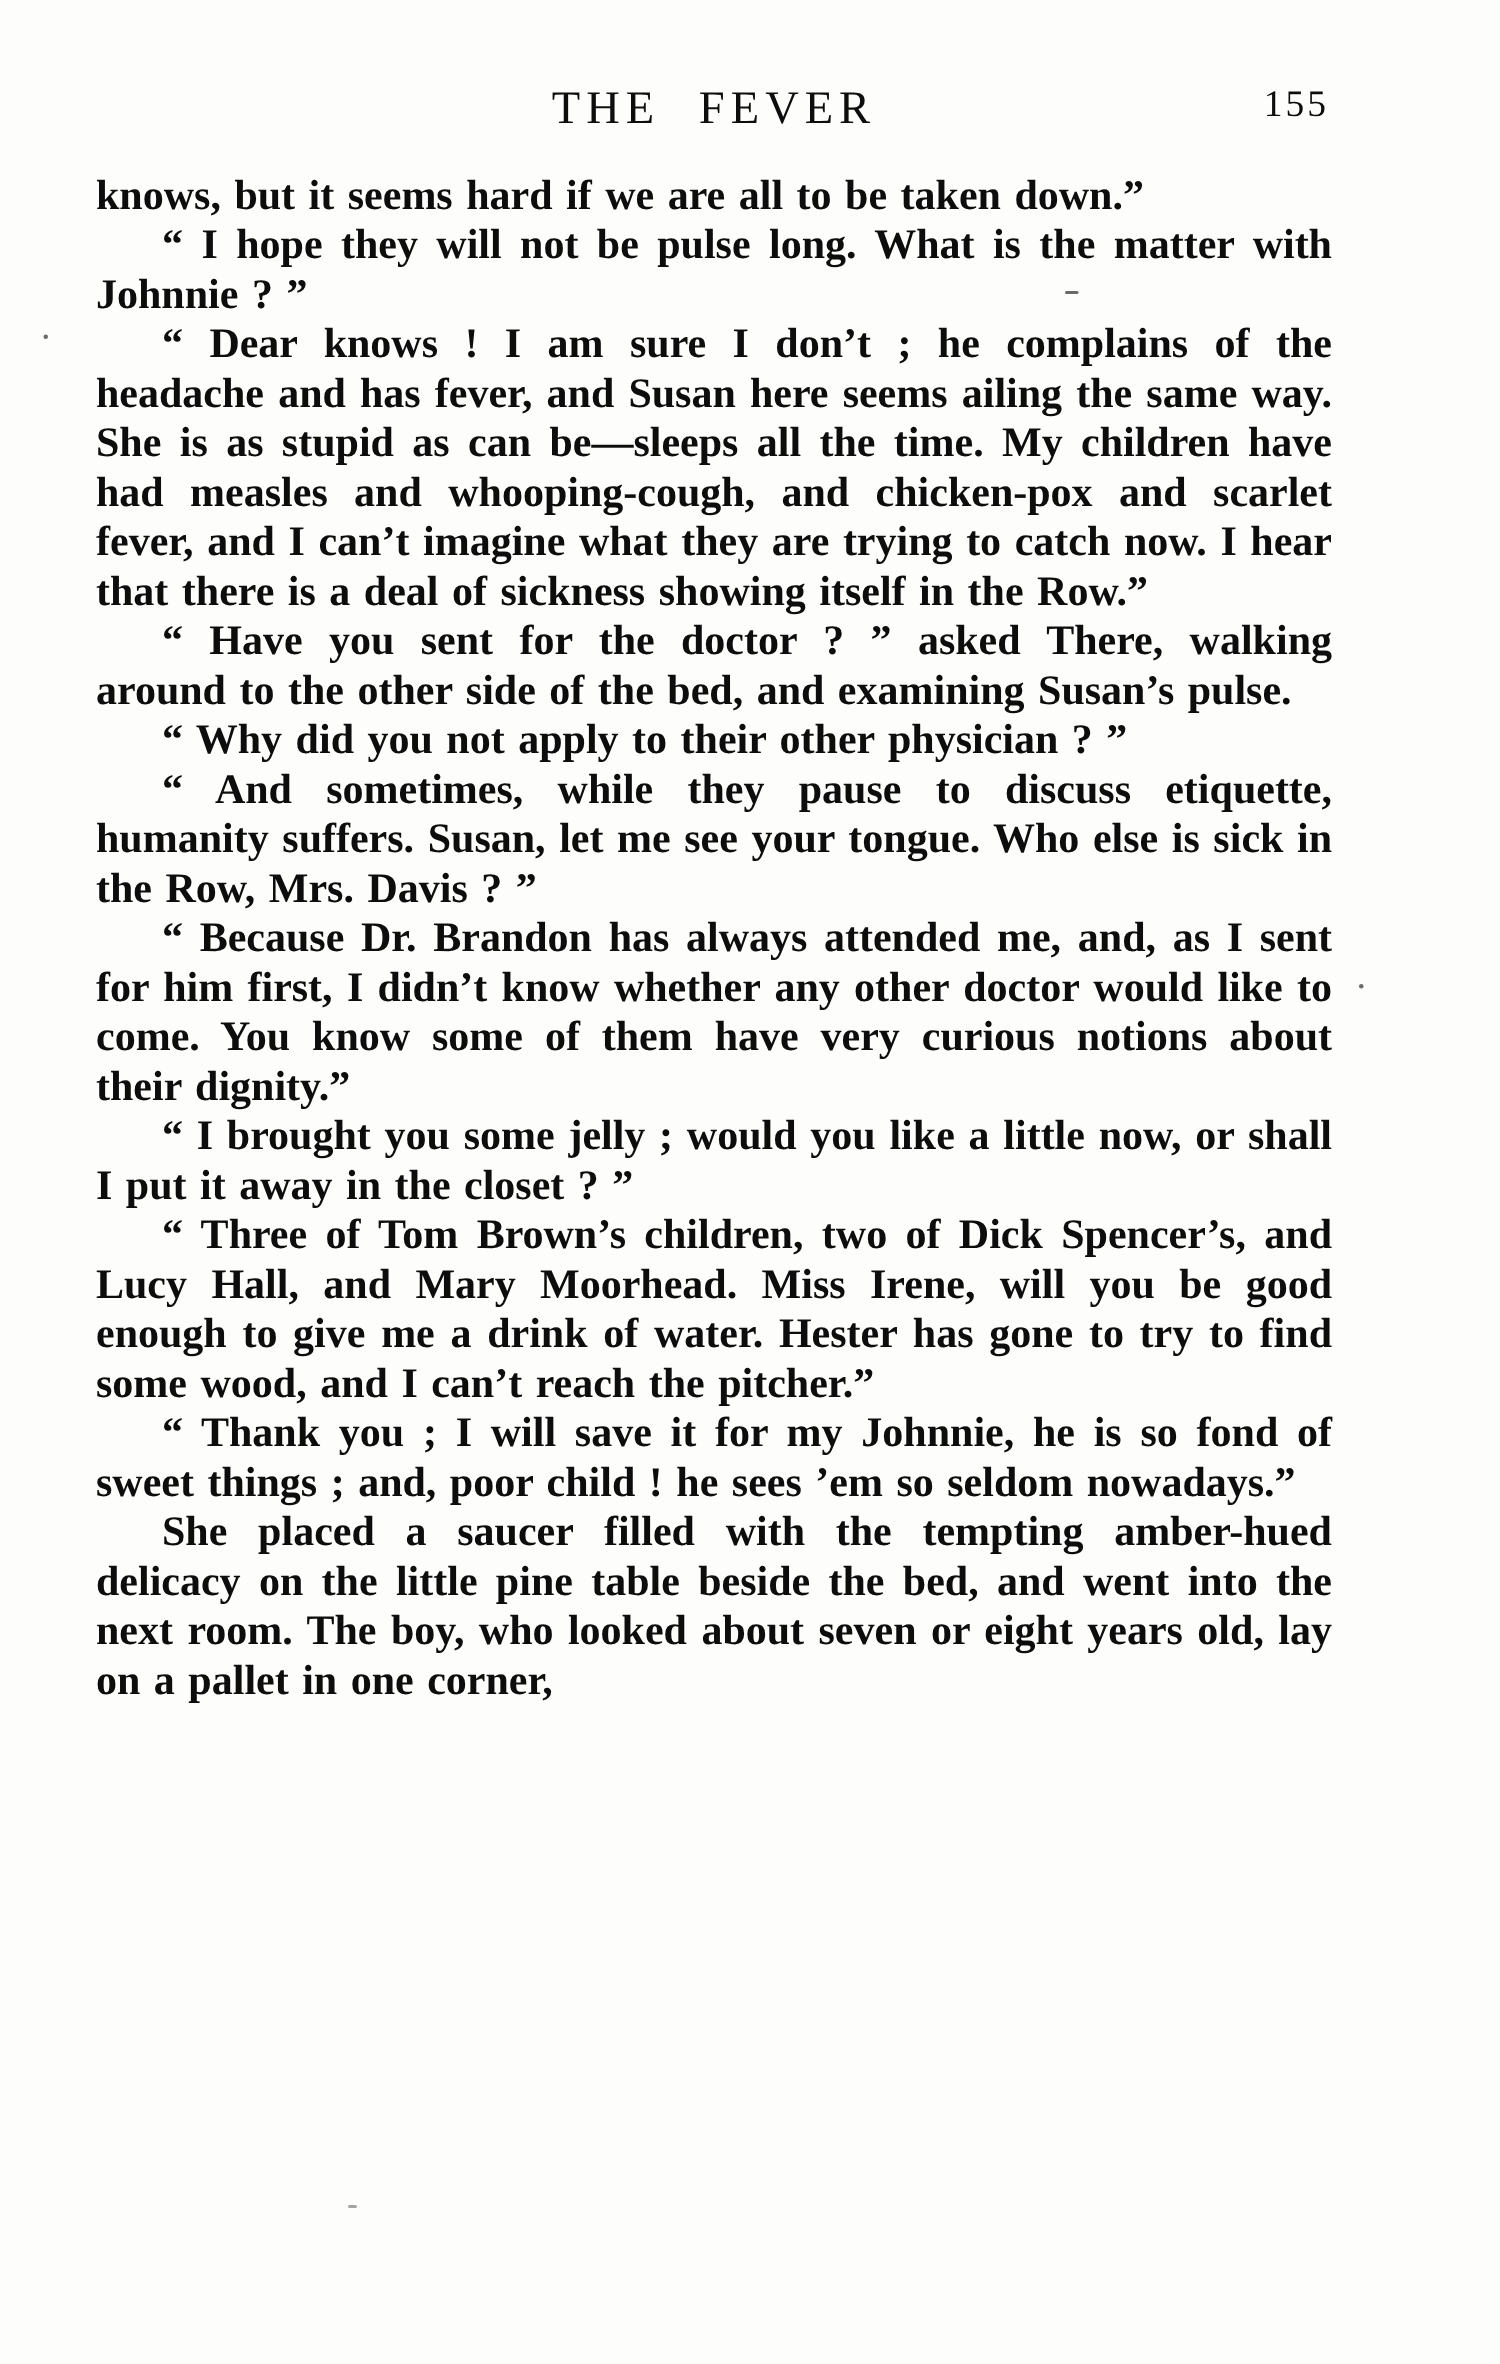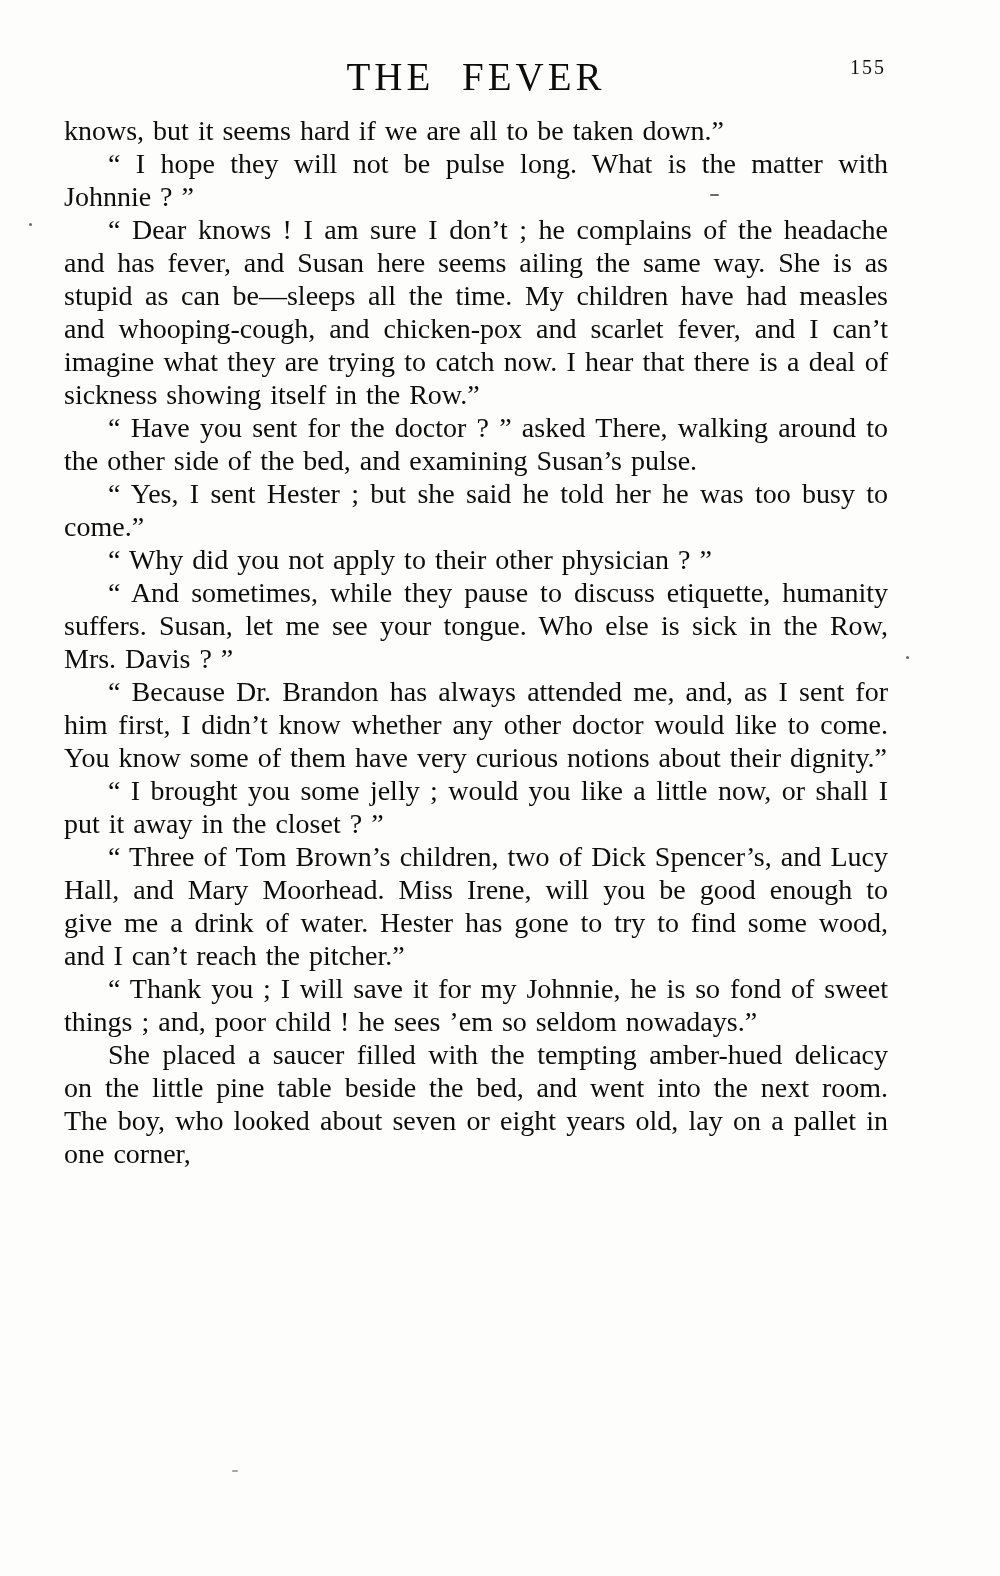--- a/index.html
+++ b/index.html
@@ -20,41 +20,42 @@
   }
   .running-header {
     position: relative;
     height: 40px;
     margin-bottom: 20px;
   }
   .running-title {
     position: absolute;
     left: 0; right: 0;
     text-align: center;
-    font-size: 39px;
+    font-size: 31px;
     letter-spacing: 4px;
     word-spacing: 14px;
     white-space: nowrap;
   }
   .running-pagenum {
     position: absolute;
     right: 2px;
     top: 2px;
-    font-size: 20px;
+    font-size: 25px;
     letter-spacing: 2px;
   }
   .body-text {
     font-size: 28px;
     line-height: 33px;
     text-align: justify;
     word-spacing: 2px;
   }
   p.para {
     margin: 0;
     text-indent: 0;
+    font-weight: bold;
   }
   p.para.indent { text-indent: 44px; }
   
   .speck {
     position: absolute;
     background: #6a6a6a;
     border-radius: 50%;
   }
   .speck.s1 { left: 29px;  top: 223px;  width: 3px; height: 3px; }
   .speck.s2 { left: 710px; top: 194px;  width: 9px; height: 2px; border-radius: 1px; }
@@ -69,21 +70,20 @@
   <div class="running-header">
     <div class="running-title">THE FEVER</div>
     <div class="running-pagenum">155</div>
   </div>
 
   <div class="body-text">
     <p class="para">knows, but it seems hard if we are all to be taken down.”</p>
     <p class="para indent">“ I hope they will not be pulse long.  What is the matter with Johnnie ? ”</p>
     <p class="para indent">“ Dear knows !  I am sure I don’t ;  he complains of the headache and has fever, and Susan here seems ailing the same way.  She is as stupid as can be—sleeps all the time.  My children have had measles and whooping-cough, and chicken-pox and scarlet fever, and I can’t imagine what they are trying to catch now.  I hear that there is a deal of sickness showing itself in the Row.”</p>
     <p class="para indent">“ Have you sent for the doctor ? ” asked There, walking around to the other side of the bed, and examining Susan’s pulse.</p>
-    <p class="para indent">“ Yes, I sent Hester ;  but she said he told her he was too busy to come.”</p>
     <p class="para indent">“ Why did you not apply to their other physician ? ”</p>
     <p class="para indent">“ And sometimes, while they pause to discuss etiquette, humanity suffers.  Susan, let me see your tongue.  Who else is sick in the Row, Mrs. Davis ? ”</p>
     <p class="para indent">“ Because Dr. Brandon has always attended me, and, as I sent for him first, I didn’t know whether any other doctor would like to come.  You know some of them have very curious notions about their dignity.”</p>
     <p class="para indent">“ I brought you some jelly ;  would you like a little now, or shall I put it away in the closet ? ”</p>
     <p class="para indent">“ Three of Tom Brown’s children, two of Dick Spencer’s, and Lucy Hall, and Mary Moorhead.  Miss Irene, will you be good enough to give me a drink of water.  Hester has gone to try to find some wood, and I can’t reach the pitcher.”</p>
     <p class="para indent">“ Thank you ;  I will save it for my Johnnie, he is so fond of sweet things ;  and, poor child ! he sees ’em so seldom nowadays.”</p>
     <p class="para indent">She placed a saucer filled with the tempting amber-hued delicacy on the little pine table beside the bed, and went into the next room.  The boy, who looked about seven or eight years old, lay on a pallet in one corner,</p>
   </div>
 
 </div>

